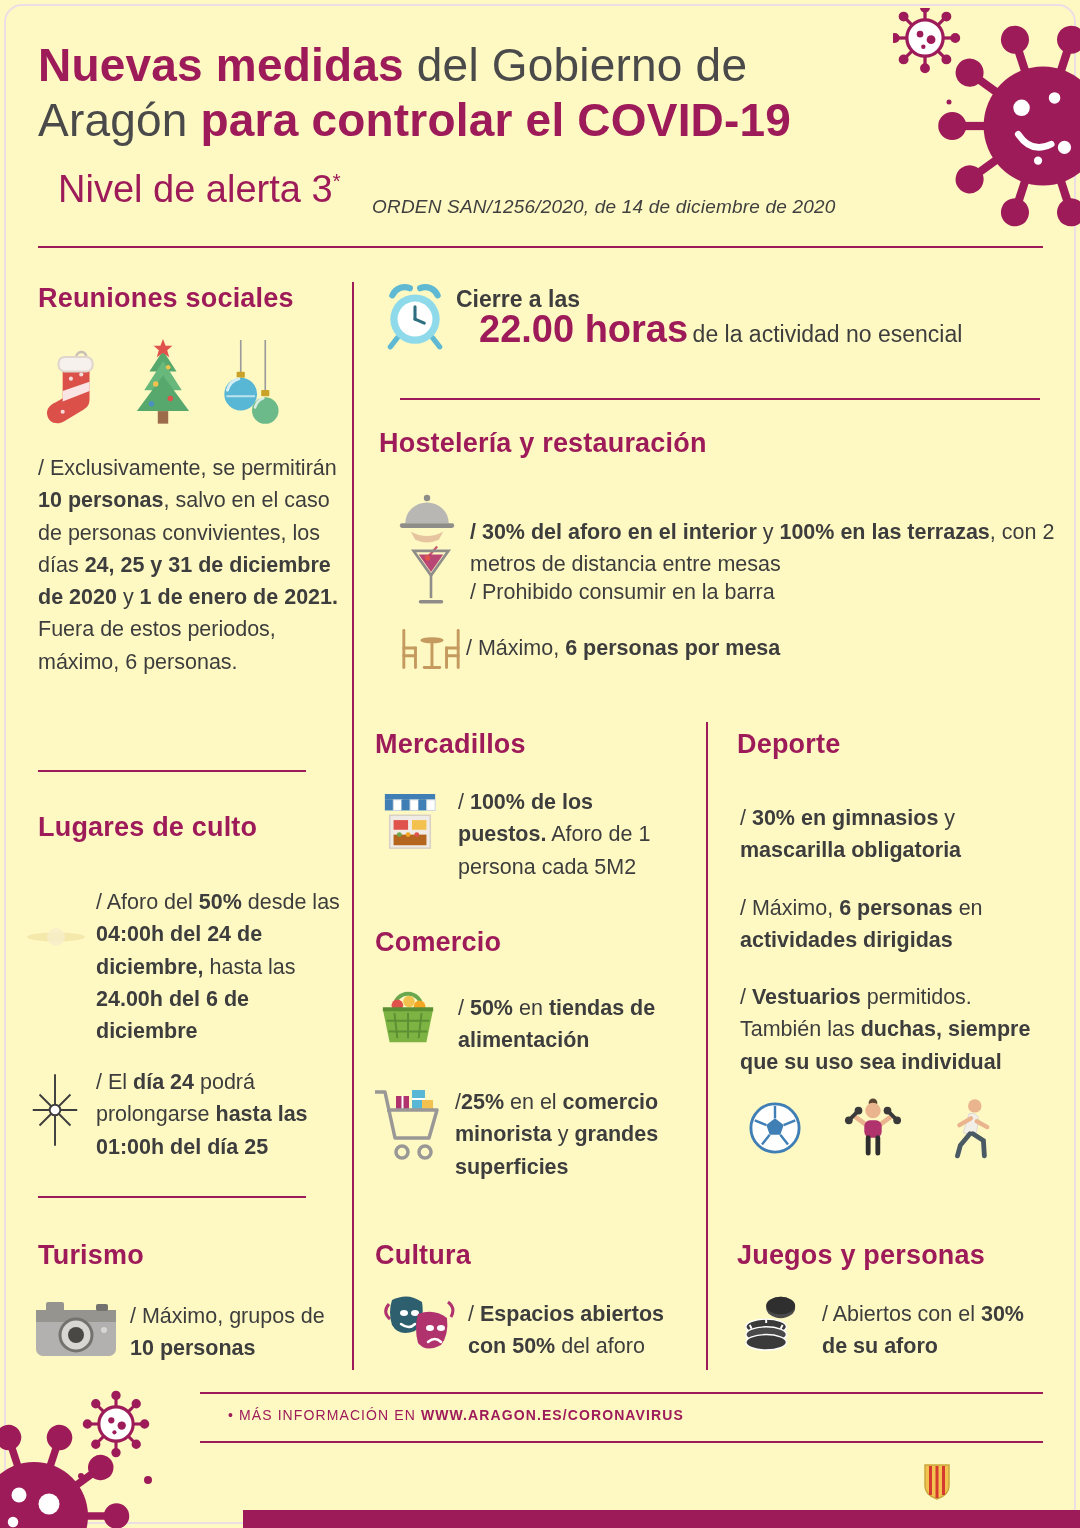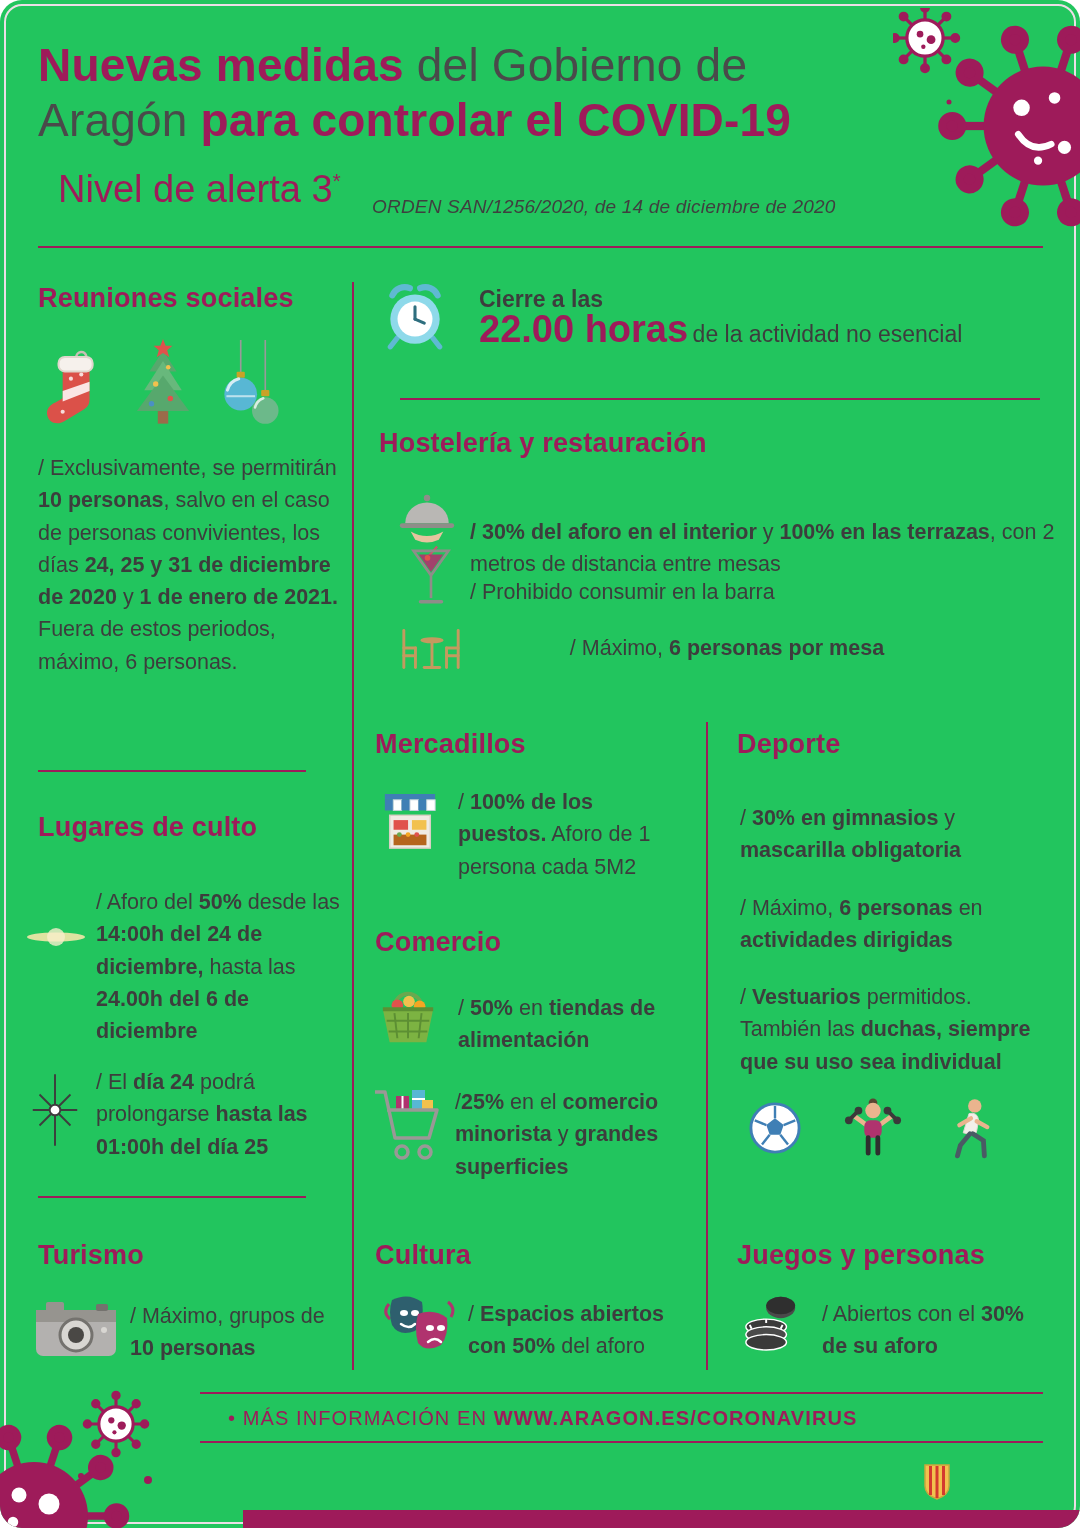--- a/index.html
+++ b/index.html
@@ -1,21 +1,20 @@
 <!DOCTYPE html>
 <html><head>
 <meta charset="utf-8">
 <style>
   * { margin:0; padding:0; box-sizing:border-box; }
   html,body { background:#ffffff; }
   .page {
     position:relative; width:1080px; height:1528px; overflow:hidden;
-    background:#22c55e; color:#3d3d3d;
+    background:#fef9c3; color:#3d3d3d;
     font-family:"Liberation Sans","DejaVu Sans",sans-serif;
-    border-radius:22px;
   }
   .abs { position:absolute; }
   .b { font-weight:700; }
   .acc { color:#9e1b5a; }
   .frame { inset:4px; border:2px solid #ecdee6; border-radius:18px; pointer-events:none; }
 
   .title { font-size:46px; line-height:1.2; color:#4a4a4a; font-weight:400; letter-spacing:.2px; }
   .alert { font-size:38px; color:#9e1b5a; }
   .alert sup { font-size:21px; }
   .order { font-size:19px; font-style:italic; color:#3f3f3f; letter-spacing:.2px; }
@@ -26,21 +25,21 @@
   .hr { background:#9e1b5a; height:2px; }
   .vr { background:#9e1b5a; width:2px; }
 
   .cierre-intro { font-size:23px; font-weight:700; color:#3d3d3d; }
   .cierre-time { font-size:38px; font-weight:700; color:#9e1b5a; }
   .cierre-rest { font-size:23px; font-weight:400; color:#3d3d3d; }
 
   .xmas-row { display:flex; align-items:flex-end; gap:22px; height:102px; }
   .sports-row { display:flex; align-items:center; gap:42px; }
 
-  .footer-info { font-size:20px; letter-spacing:1.1px; color:#9e1b5a; }
+  .footer-info { font-size:14px; letter-spacing:1.1px; color:#9e1b5a; }
   .logo { display:flex; align-items:center; gap:8px; }
   .logo-text { font-size:19px; font-weight:700; color:#3f3f3f; line-height:1.12; letter-spacing:.3px; }
   .bottom-bar { background:#9e1b5a; }
 </style>
 </head>
 <body>
 
 <div class="page">
 
   <svg width="0" height="0" style="position:absolute" aria-hidden="true">
@@ -143,21 +142,21 @@
   <p class="abs body-text" style="left:38px; top:452px; width:300px;"><span>/ Exclusivamente, se permitirán </span><span class="b">10 personas</span><span>, salvo en el caso de personas convivientes, los días </span><span class="b">24, 25 y 31 de diciembre de 2020</span><span> y </span><span class="b">1 de enero de 2021.</span><span> Fuera de estos periodos, máximo, 6 personas.</span></p>
 
   <div class="abs hr" style="left:38px; top:770px; width:268px;"></div>
 
   <h2 class="abs sec-title" style="left:38px; top:812px;">Lugares de culto</h2>
 
   <svg class="abs" style="left:24px; top:918px;" width="64" height="38" viewBox="0 0 64 38">
     <ellipse cx="32" cy="19" rx="29" ry="4.5" fill="#f3e6a8" opacity="0.9"></ellipse>
     <ellipse cx="32" cy="19" rx="9" ry="9" fill="#f7eecb" opacity="0.8"></ellipse>
   </svg>
-  <p class="abs body-text" style="left:96px; top:886px; width:252px;"><span>/ Aforo del </span><span class="b">50%</span><span>  desde las </span><span class="b">14:00h del 24 de diciembre,</span><span> hasta las </span><span class="b">24.00h del 6 de diciembre</span></p>
+  <p class="abs body-text" style="left:96px; top:886px; width:252px;"><span>/ Aforo del </span><span class="b">50%</span><span>  desde las </span><span class="b">04:00h del 24 de diciembre,</span><span> hasta las </span><span class="b">24.00h del 6 de diciembre</span></p>
 
   <svg class="abs" style="left:26px; top:1072px;" width="58" height="76" viewBox="0 0 60 78">
     <g stroke="#3d3d3d" stroke-width="2">
       <line x1="30" y1="2" x2="30" y2="76"></line>
       <line x1="7" y1="39" x2="53" y2="39"></line>
       <line x1="14" y1="23" x2="46" y2="55"></line>
       <line x1="46" y1="23" x2="14" y2="55"></line>
     </g>
     <circle cx="30" cy="39" r="5.5" fill="#ffffff" stroke="#3d3d3d" stroke-width="2"></circle>
   </svg>
@@ -182,21 +181,21 @@
   <svg class="abs" style="left:382px; top:281px;" width="66" height="70" viewBox="0 0 64 68">
     <path d="M10 14 a13 13 0 0 1 17 -7" stroke="#5fb9d2" stroke-width="6" fill="none" stroke-linecap="round"></path>
     <path d="M54 14 a13 13 0 0 0 -17 -7" stroke="#5fb9d2" stroke-width="6" fill="none" stroke-linecap="round"></path>
     <line x1="15" y1="55" x2="8" y2="64" stroke="#5fb9d2" stroke-width="5" stroke-linecap="round"></line>
     <line x1="49" y1="55" x2="56" y2="64" stroke="#5fb9d2" stroke-width="5" stroke-linecap="round"></line>
     <circle cx="32" cy="37" r="24" fill="#8ed9ea"></circle>
     <circle cx="32" cy="37" r="17" fill="#ffffff"></circle>
     <line x1="32" y1="37" x2="32" y2="25" stroke="#2e6e7e" stroke-width="3" stroke-linecap="round"></line>
     <line x1="32" y1="37" x2="41" y2="41" stroke="#2e6e7e" stroke-width="3" stroke-linecap="round"></line>
   </svg>
-  <div class="abs cierre-intro" style="left:479px; top:286px;">Cierre a las</div>
+  <div class="abs cierre-intro" style="left:456px; top:286px;">Cierre a las</div>
   <div class="abs" style="left:479px; top:308px;">
     <span class="cierre-time">22.00 horas</span>
     <span class="cierre-rest"> de la actividad no esencial</span>
   </div>
   <div class="abs hr" style="left:400px; top:398px; width:640px;"></div>
 
   <h2 class="abs sec-title" style="left:379px; top:428px;">Hostelería y restauración</h2>
 
   <svg class="abs" style="left:398px; top:490px;" width="58" height="54" viewBox="0 0 64 58">
     <circle cx="32" cy="8" r="3.5" fill="#8f8d89"></circle>
@@ -224,21 +223,21 @@
         <path d="M6 30 h12"></path>
       <path d="M35 16 v24"></path>
         <path d="M27 42 h16"></path>
       <path d="M62 4 v38"></path>
         <path d="M50 22 h12"></path>
         <path d="M50 22 v20"></path>
         <path d="M50 30 h12"></path>
     </g>
     <ellipse cx="35" cy="14" rx="12" ry="3.2" fill="#c49a5f"></ellipse>
   </svg>
-  <p class="abs body-text" style="left:447px; top:632px; width:560px;text-align:center;"><span>/  Máximo, </span><span class="b">6 personas por mesa</span></p>
+  <p class="abs body-text" style="left:466px; top:632px; width:560px;"><span>/  Máximo, </span><span class="b">6 personas por mesa</span></p>
 
   <h2 class="abs sec-title" style="left:375px; top:729px;">Mercadillos</h2>
   <svg class="abs" style="left:381px; top:792px;" width="58" height="62" viewBox="0 0 60 64">
     <rect x="4" y="2" width="52" height="6" fill="#3f7fb5"></rect>
     <rect x="4" y="8" width="8.7" height="11" fill="#3f7fb5"></rect>
     <rect x="12.7" y="8" width="8.7" height="11" fill="#ffffff" stroke="#c7d4de" stroke-width="1"></rect>
     <rect x="21.3" y="8" width="8.7" height="11" fill="#3f7fb5"></rect>
     <rect x="30" y="8" width="8.7" height="11" fill="#ffffff" stroke="#c7d4de" stroke-width="1"></rect>
     <rect x="38.7" y="8" width="8.7" height="11" fill="#3f7fb5"></rect>
     <rect x="47.3" y="8" width="8.7" height="11" fill="#ffffff" stroke="#c7d4de" stroke-width="1"></rect>

